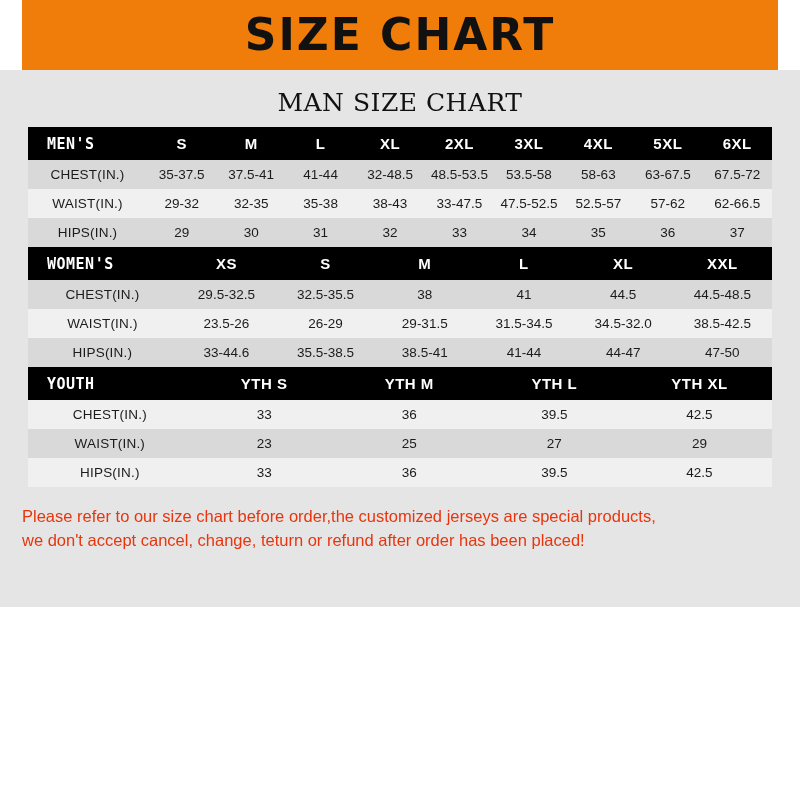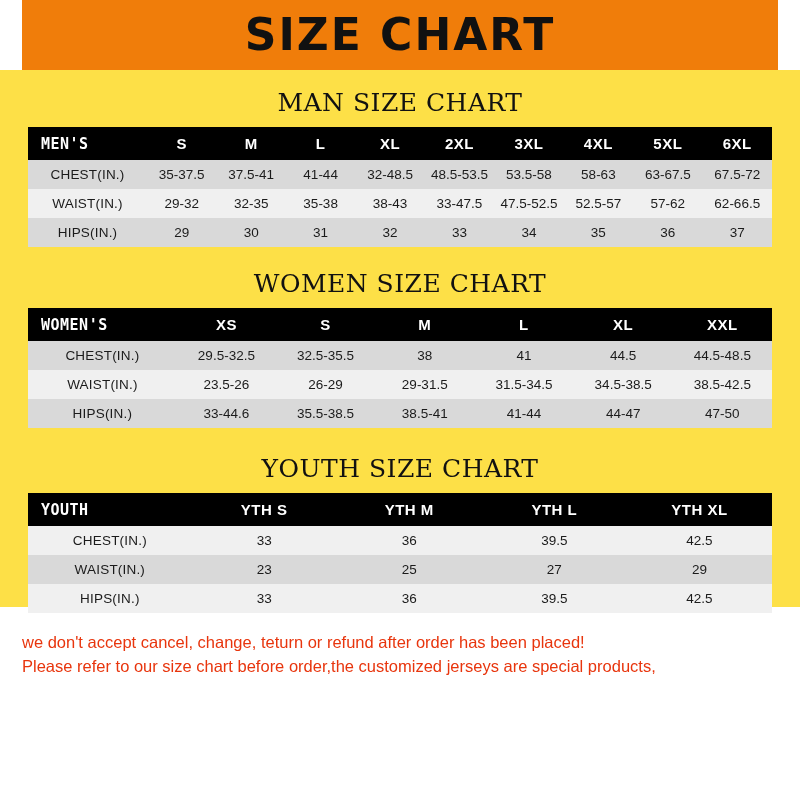--- a/index.html
+++ b/index.html
@@ -11,21 +11,21 @@
     height: 800px;
     background: #ffffff;
     font-family: "Liberation Sans", sans-serif;
     overflow: hidden;
   }
   .page {
     position: relative;
     width: 800px;
     height: 607px;
     box-sizing: border-box;
-    background: #fde047;
+    background: #e5e5e5;
   }
   
   .banner {
     position: relative;
     height: 70px;
     background: #f07d0a;
     display: flex;
     align-items: center;
     justify-content: center;
   }
@@ -85,21 +85,21 @@
   table.size thead th {
     background: #000000;
     color: #ffffff;
     height: 33px;
     font-size: 15px;
     font-weight: bold;
     letter-spacing: 0.5px;
   }
   table.size thead th.rowhead {
     text-align: left;
-    padding-left: 13px;
+    padding-left: 19px;
     font-family: "DejaVu Sans Mono", monospace;
     font-size: 15px;
     letter-spacing: 0.5px;
   }
   table.size tbody tr.odd td { background: #d9d9d9; }
   table.size tbody tr.even td { background: #f0f0f0; }
   table.size tbody td.rowhead {
     font-size: 13.5px;
     letter-spacing: 0.2px;
   }
@@ -193,21 +193,20 @@
           <td>33</td>
           <td>34</td>
           <td>35</td>
           <td>36</td>
           <td>37</td>
         </tr>
       </tbody>
     </table>
   </div>
 
-  <div class="section-title women">WOMEN SIZE CHART</div>
   <div class="table-wrap">
     <table class="size women">
       <colgroup>
         <col class="c0">
           <col>
           <col>
           <col>
           <col>
           <col>
           <col>
@@ -232,37 +231,36 @@
           <td>41</td>
           <td>44.5</td>
           <td>44.5-48.5</td>
         </tr>
         <tr class="even">
           <td class="rowhead">WAIST(IN.)</td>
           <td>23.5-26</td>
           <td>26-29</td>
           <td>29-31.5</td>
           <td>31.5-34.5</td>
-          <td>34.5-38.5</td>
+          <td>34.5-32.0</td>
           <td>38.5-42.5</td>
         </tr>
         <tr class="odd">
           <td class="rowhead">HIPS(IN.)</td>
           <td>33-44.6</td>
           <td>35.5-38.5</td>
           <td>38.5-41</td>
           <td>41-44</td>
           <td>44-47</td>
           <td>47-50</td>
         </tr>
       </tbody>
     </table>
   </div>
 
-  <div class="section-title youth">YOUTH SIZE CHART</div>
   <div class="table-wrap">
     <table class="size youth">
       <colgroup>
         <col class="c0">
           <col>
           <col>
           <col>
           <col>
       </colgroup>
       <thead>
@@ -294,17 +292,17 @@
           <td>33</td>
           <td>36</td>
           <td>39.5</td>
           <td>42.5</td>
         </tr>
       </tbody>
     </table>
   </div>
 
   <div class="note">
+    <div>Please refer to our size chart before order,the customized jerseys are special products,</div>
     <div>we don't accept cancel, change, teturn or refund after order has been placed!</div>
-    <div>Please refer to our size chart before order,the customized jerseys are special products,</div>
   </div>
 
 </div>
 
 </body></html>

